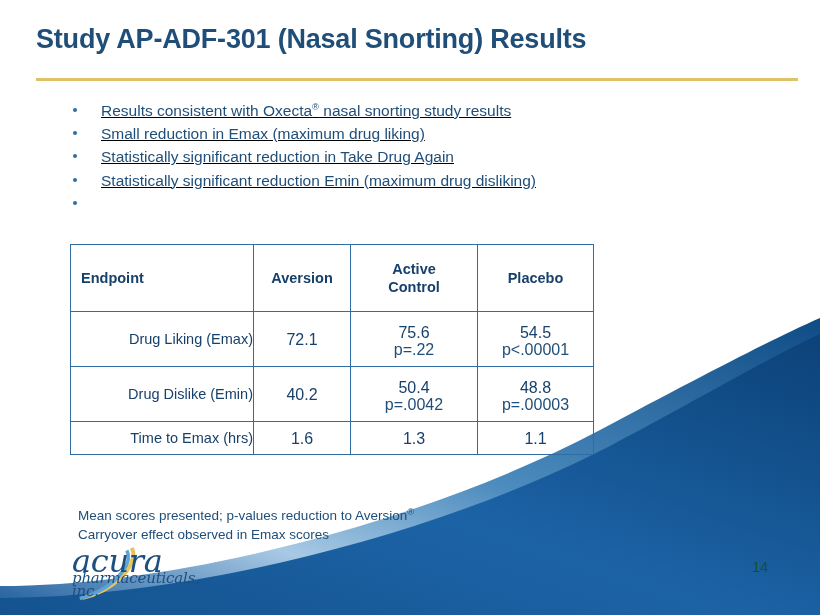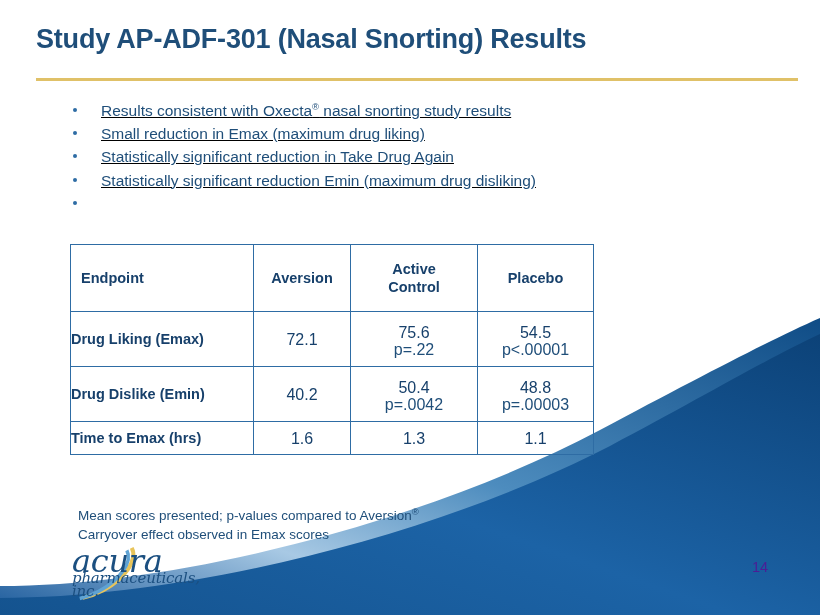--- a/index.html
+++ b/index.html
@@ -111,23 +111,23 @@
     font-weight: bold;
     line-height: 18px;
     text-align: center;
   }
   #results-table thead th.col-endpoint {
     text-align: left;
     padding-left: 10px;
   }
   .cell-endpoint {
     font-size: 14.5px;
-    font-weight: bold;
+    font-weight: normal;
     padding-left: 10px;
-    text-align: left;
+    text-align: right;
     color: #17406B;
   }
   .cell-value {
     text-align: center;
     font-size: 16px;
     font-weight: normal;
     color: #1F4E79;
     line-height: 19px;
     padding-top: 2px;
     padding-bottom: 2px;
@@ -183,21 +183,21 @@
     margin-top: -1px;
     letter-spacing: -0.2px;
   }
 
   
   #page-number {
     position: absolute;
     left: 752px;
     top: 559px;
     font-size: 14.5px;
-    color: #4c1d95;
+    color: #14532d;
   }
 </style>
 </head>
 <body>
 
 <div id="slide">
 
   <svg id="wave-decoration" viewBox="0 0 820 615" preserveAspectRatio="none">
     <defs>
       <linearGradient id="waveGrad" x1="0" y1="1" x2="1" y2="0">
@@ -295,21 +295,21 @@
           <span>1.3</span>
         </td>
         <td class="cell-value">
           <span>1.1</span>
         </td>
       </tr>
     </tbody>
   </table>
 
   <div id="footnotes">
-    <div><span>Mean scores presented; p-values compared to Aversion</span><span class="reg">®</span></div>
+    <div><span>Mean scores presented; p-values reduction to Aversion</span><span class="reg">®</span></div>
     <div>Carryover effect observed in Emax scores</div>
   </div>
 
   <div id="logo">
     <svg width="180" height="58" viewBox="0 0 180 58">
       <ellipse cx="62" cy="26" rx="45" ry="24" fill="none" stroke="#E8C45A" stroke-width="4" transform="rotate(-28 62 26)" stroke-dasharray="95 200" stroke-dashoffset="18"></ellipse>
       <ellipse cx="58" cy="28" rx="44" ry="23" fill="none" stroke="#5FA3D4" stroke-width="3.5" transform="rotate(-28 58 28)" stroke-dasharray="88 200" stroke-dashoffset="14"></ellipse>
     </svg>
     <div id="logo-text-wrap">
       <div id="logo-name">acura</div>

